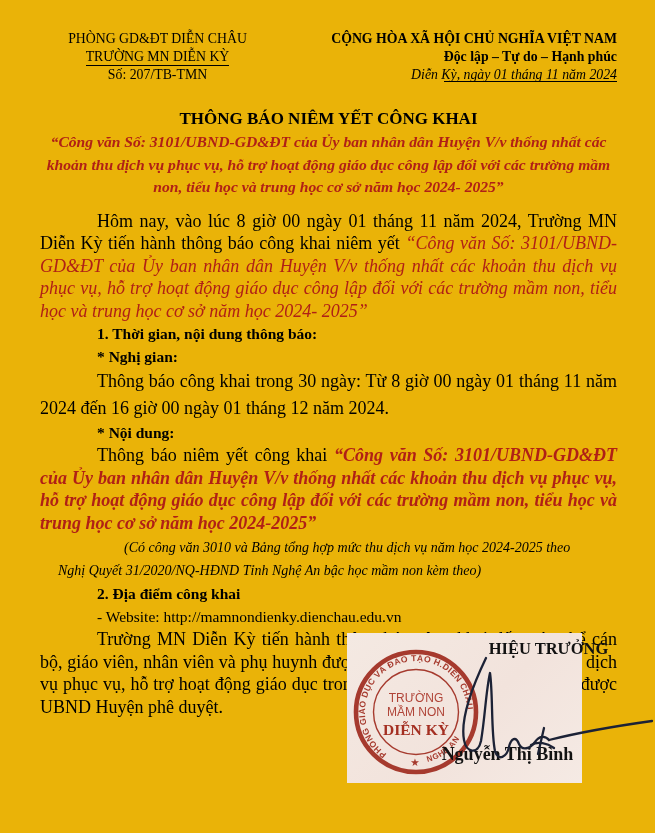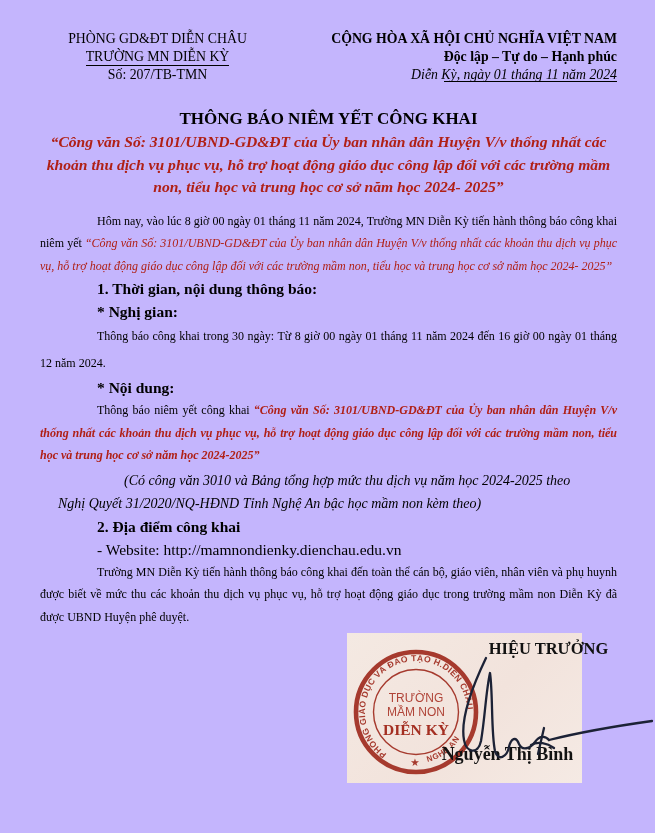--- a/index.html
+++ b/index.html
@@ -1,16 +1,16 @@
 <!DOCTYPE html>
 <html><head>
 <meta charset="utf-8">
 <style>
   html,body{margin:0;padding:0;background:#fff;}
-  .page{position:relative;width:655px;height:833px;background:#c4b5fd;
+  .page{position:relative;width:655px;height:833px;background:#eab308;
         font-family:"Liberation Serif","DejaVu Serif",serif;color:#000;overflow:hidden;}
   .content{position:absolute;left:40px;top:30px;width:577px;}
 
   
   .hdr{display:flex;justify-content:space-between;align-items:flex-start;}
   .hdr-left{width:235px;text-align:center;font-size:13.8px;line-height:18px;}
   .hdr-right{width:315px;text-align:right;font-size:13.8px;line-height:18px;}
   .hl1{white-space:nowrap;}
   .hl2{font-weight:normal;white-space:nowrap;}
   .hl2 span{border-bottom:1.3px solid #000;padding-bottom:1px;}
@@ -19,21 +19,21 @@
   .hr2{font-weight:bold;white-space:nowrap;}
   .hr2 span{border-bottom:1.3px solid #000;padding-bottom:17px;}
   .hr3{font-style:italic;white-space:nowrap;}
 
   
   .title{margin-top:24px;text-align:center;font-weight:bold;font-size:17px;line-height:21px;}
   .subtitle{margin-top:2px;text-align:center;font-weight:bold;font-style:italic;
             font-size:15.6px;line-height:22.5px;color:#b02016;}
 
   
-  .para{font-size:12px;line-height:22.5px;text-align:justify;margin:0;}
+  .para{font-size:18px;line-height:22.5px;text-align:justify;margin:0;}
   .indent{text-indent:57px;}
   .p1{margin-top:11px;}
   .red-quote{color:#b02016;font-style:italic;}
   .red-quote-bold{color:#b02016;font-style:italic;font-weight:bold;}
   .heading{font-weight:bold;font-size:15.5px;line-height:23px;margin:0 0 0 57px;}
   .time-text{line-height:26.5px;}
   .note{font-size:14px;font-style:italic;line-height:23px;margin:2px 0 0 18px;
         width:520px;text-indent:66px;text-align:left;}
   .list-item{font-size:15.5px;line-height:23px;margin-left:57px;}
 

